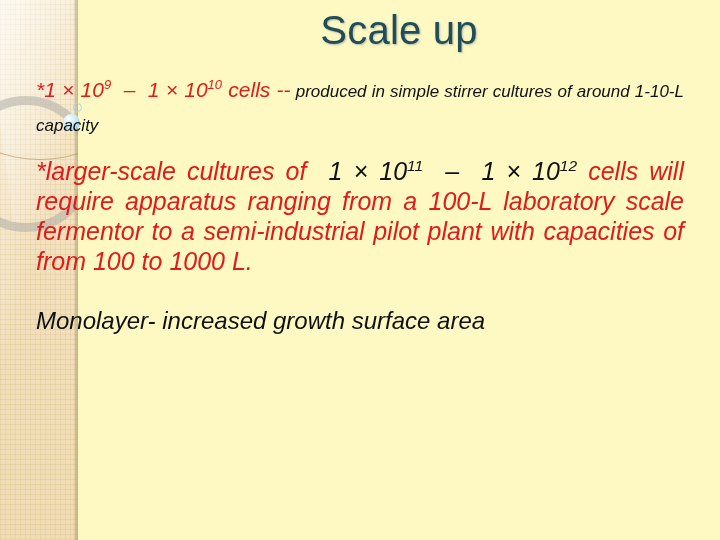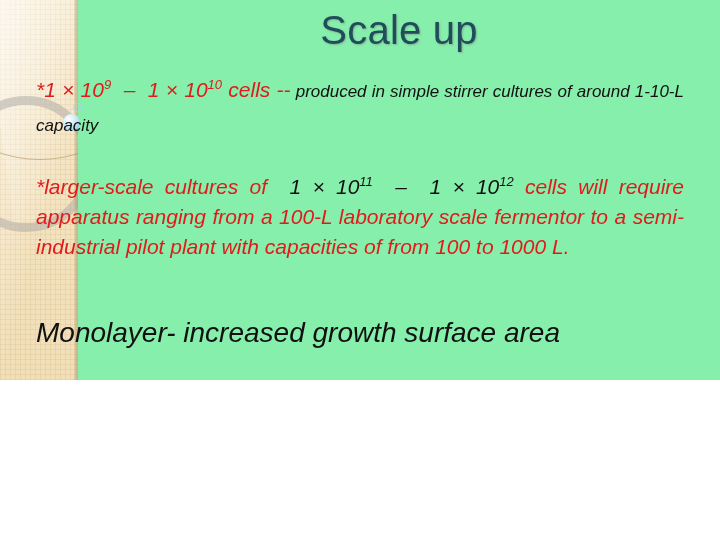--- a/index.html
+++ b/index.html
@@ -3,22 +3,22 @@
 <meta charset="utf-8">
 <style>
   html, body {
     margin: 0;
     padding: 0;
     background: #ffffff;
   }
   #slide {
     position: relative;
     width: 720px;
-    height: 380px;
-    background: #86efac;
+    height: 540px;
+    background: #fef9c3;
     overflow: hidden;
     font-family: "Liberation Sans", sans-serif;
   }
 
   
   #sidebar {
     position: absolute;
     left: 0; top: 0;
     width: 78px;
     height: 540px;
@@ -126,31 +126,31 @@
   #para-1 {
     font-size: 21px;
     line-height: 32px;
     text-align: justify;
     text-justify: inter-word;
   }
   #para-1 .big { font-size: 21px; }
   #para-1 .small { font-size: 17px; }
 
   #para-2 {
-    margin-top: 30px;
-    font-size: 21px;
+    margin-top: 14px;
+    font-size: 25px;
     line-height: 30px;
     text-align: justify;
     text-justify: inter-word;
     color: #e01b1b;
   }
 
   #para-3 {
-    margin-top: 56px;
-    font-size: 28px;
+    margin-top: 30px;
+    font-size: 24px;
     line-height: 30px;
     color: #111111;
   }
 
   sup {
     font-size: 0.62em;
     vertical-align: super;
     line-height: 0;
   }
 </style>

